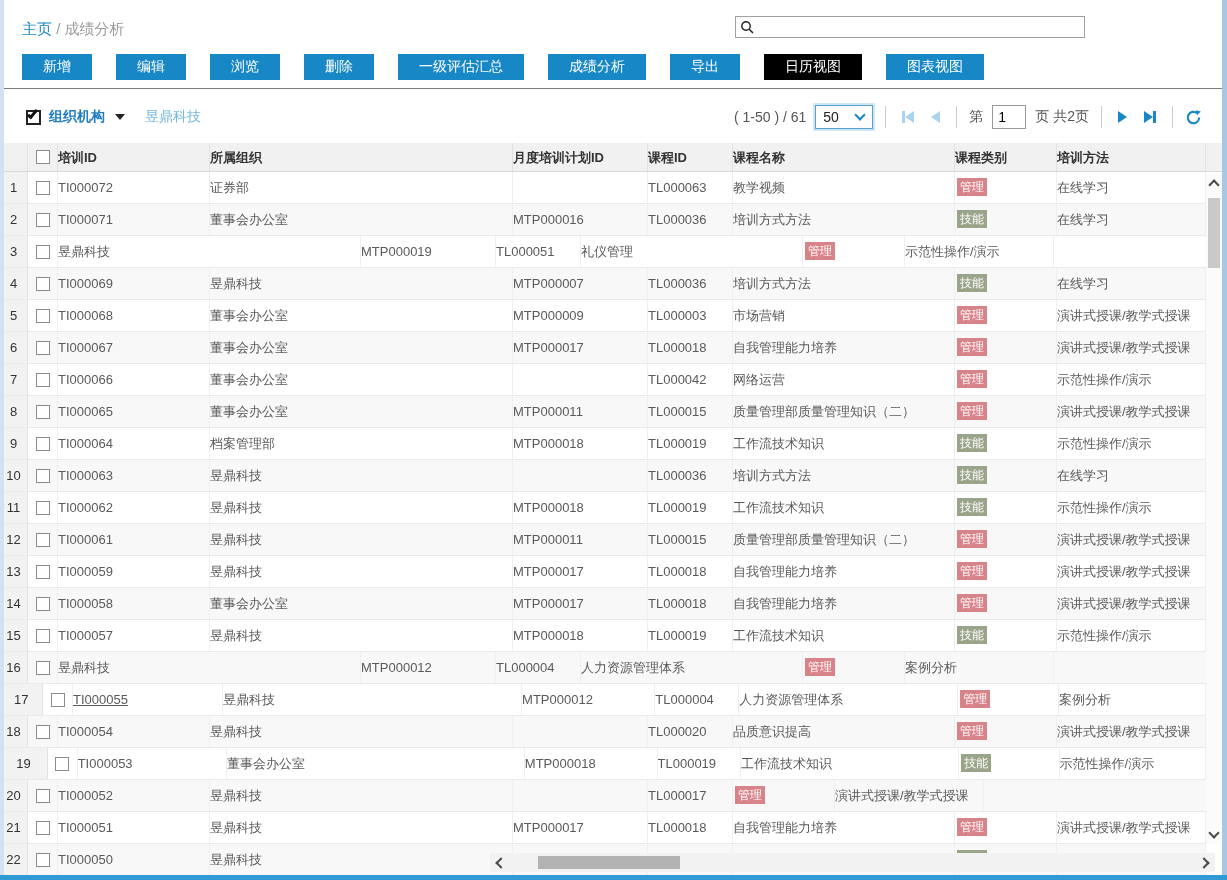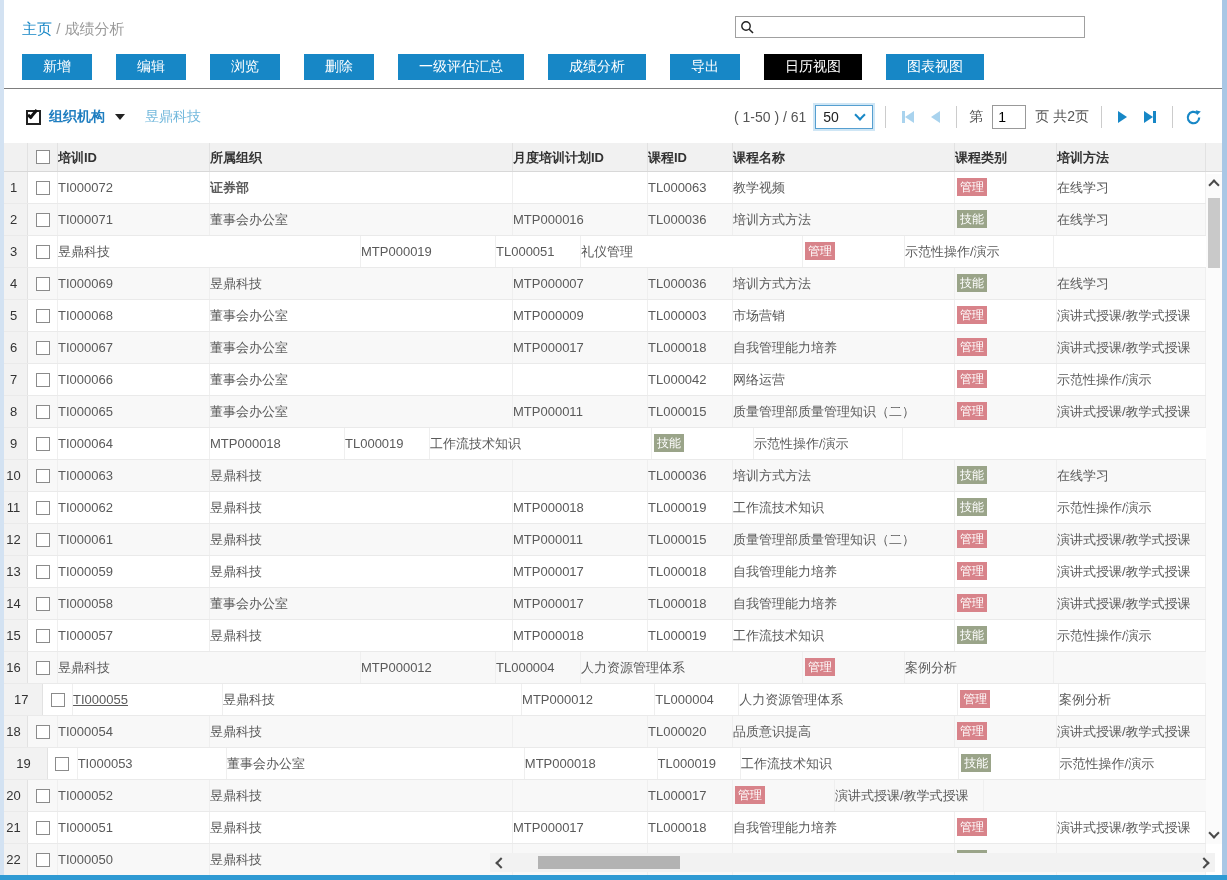--- a/index.html
+++ b/index.html
@@ -187,21 +187,21 @@
         <div class="gh-cell" style="width: 102px;">课程类别</div>
         <div class="gh-cell" style="width: 149px;">培训方法</div>
       </div>
     <div class="grid-body" id="gbody">
         <div class="grow">
           <div class="gcell num-cell" style="width: 28px;">1</div>
           <div class="gcell cb-cell" style="width: 30px;">
             <div class="row-cbx"></div>
           </div>
           <div class="gcell" style="width: 152px;">TI000072</div>
-          <div class="gcell" style="width: 303px; font-weight: bold;">证券部</div>
+          <div class="gcell" style="width: 303px;">证券部</div>
           <div class="gcell" style="width: 135px;"></div>
           <div class="gcell" style="width: 85px;">TL000063</div>
           <div class="gcell" style="width: 222px;">教学视频</div>
           <div class="gcell" style="width: 102px; padding-left: 2px;"><span class="badge" style="background: rgb(216, 131, 138);">管理</span></div>
           <div class="gcell" style="width: 149px;">在线学习</div>
         </div>
         <div class="grow">
           <div class="gcell num-cell" style="width: 28px;">2</div>
           <div class="gcell cb-cell" style="width: 30px;">
             <div class="row-cbx"></div>
@@ -290,20 +290,21 @@
           <div class="gcell" style="width: 222px;">质量管理部质量管理知识（二）</div>
           <div class="gcell" style="width: 102px; padding-left: 2px;"><span class="badge" style="background: rgb(216, 131, 138);">管理</span></div>
           <div class="gcell" style="width: 149px;">演讲式授课/教学式授课</div>
         </div>
         <div class="grow">
           <div class="gcell num-cell" style="width: 28px;">9</div>
           <div class="gcell cb-cell" style="width: 30px;">
             <div class="row-cbx"></div>
           </div>
           <div class="gcell" style="width: 152px;">TI000064</div>
+          <div class="gcell" style="width: 303px;">档案管理部</div>
           <div class="gcell" style="width: 135px;">MTP000018</div>
           <div class="gcell" style="width: 85px;">TL000019</div>
           <div class="gcell" style="width: 222px;">工作流技术知识</div>
           <div class="gcell" style="width: 102px; padding-left: 2px;"><span class="badge" style="background: rgb(154, 164, 137);">技能</span></div>
           <div class="gcell" style="width: 149px;">示范性操作/演示</div>
         </div>
         <div class="grow">
           <div class="gcell num-cell" style="width: 28px;">10</div>
           <div class="gcell cb-cell" style="width: 30px;">
             <div class="row-cbx"></div>

